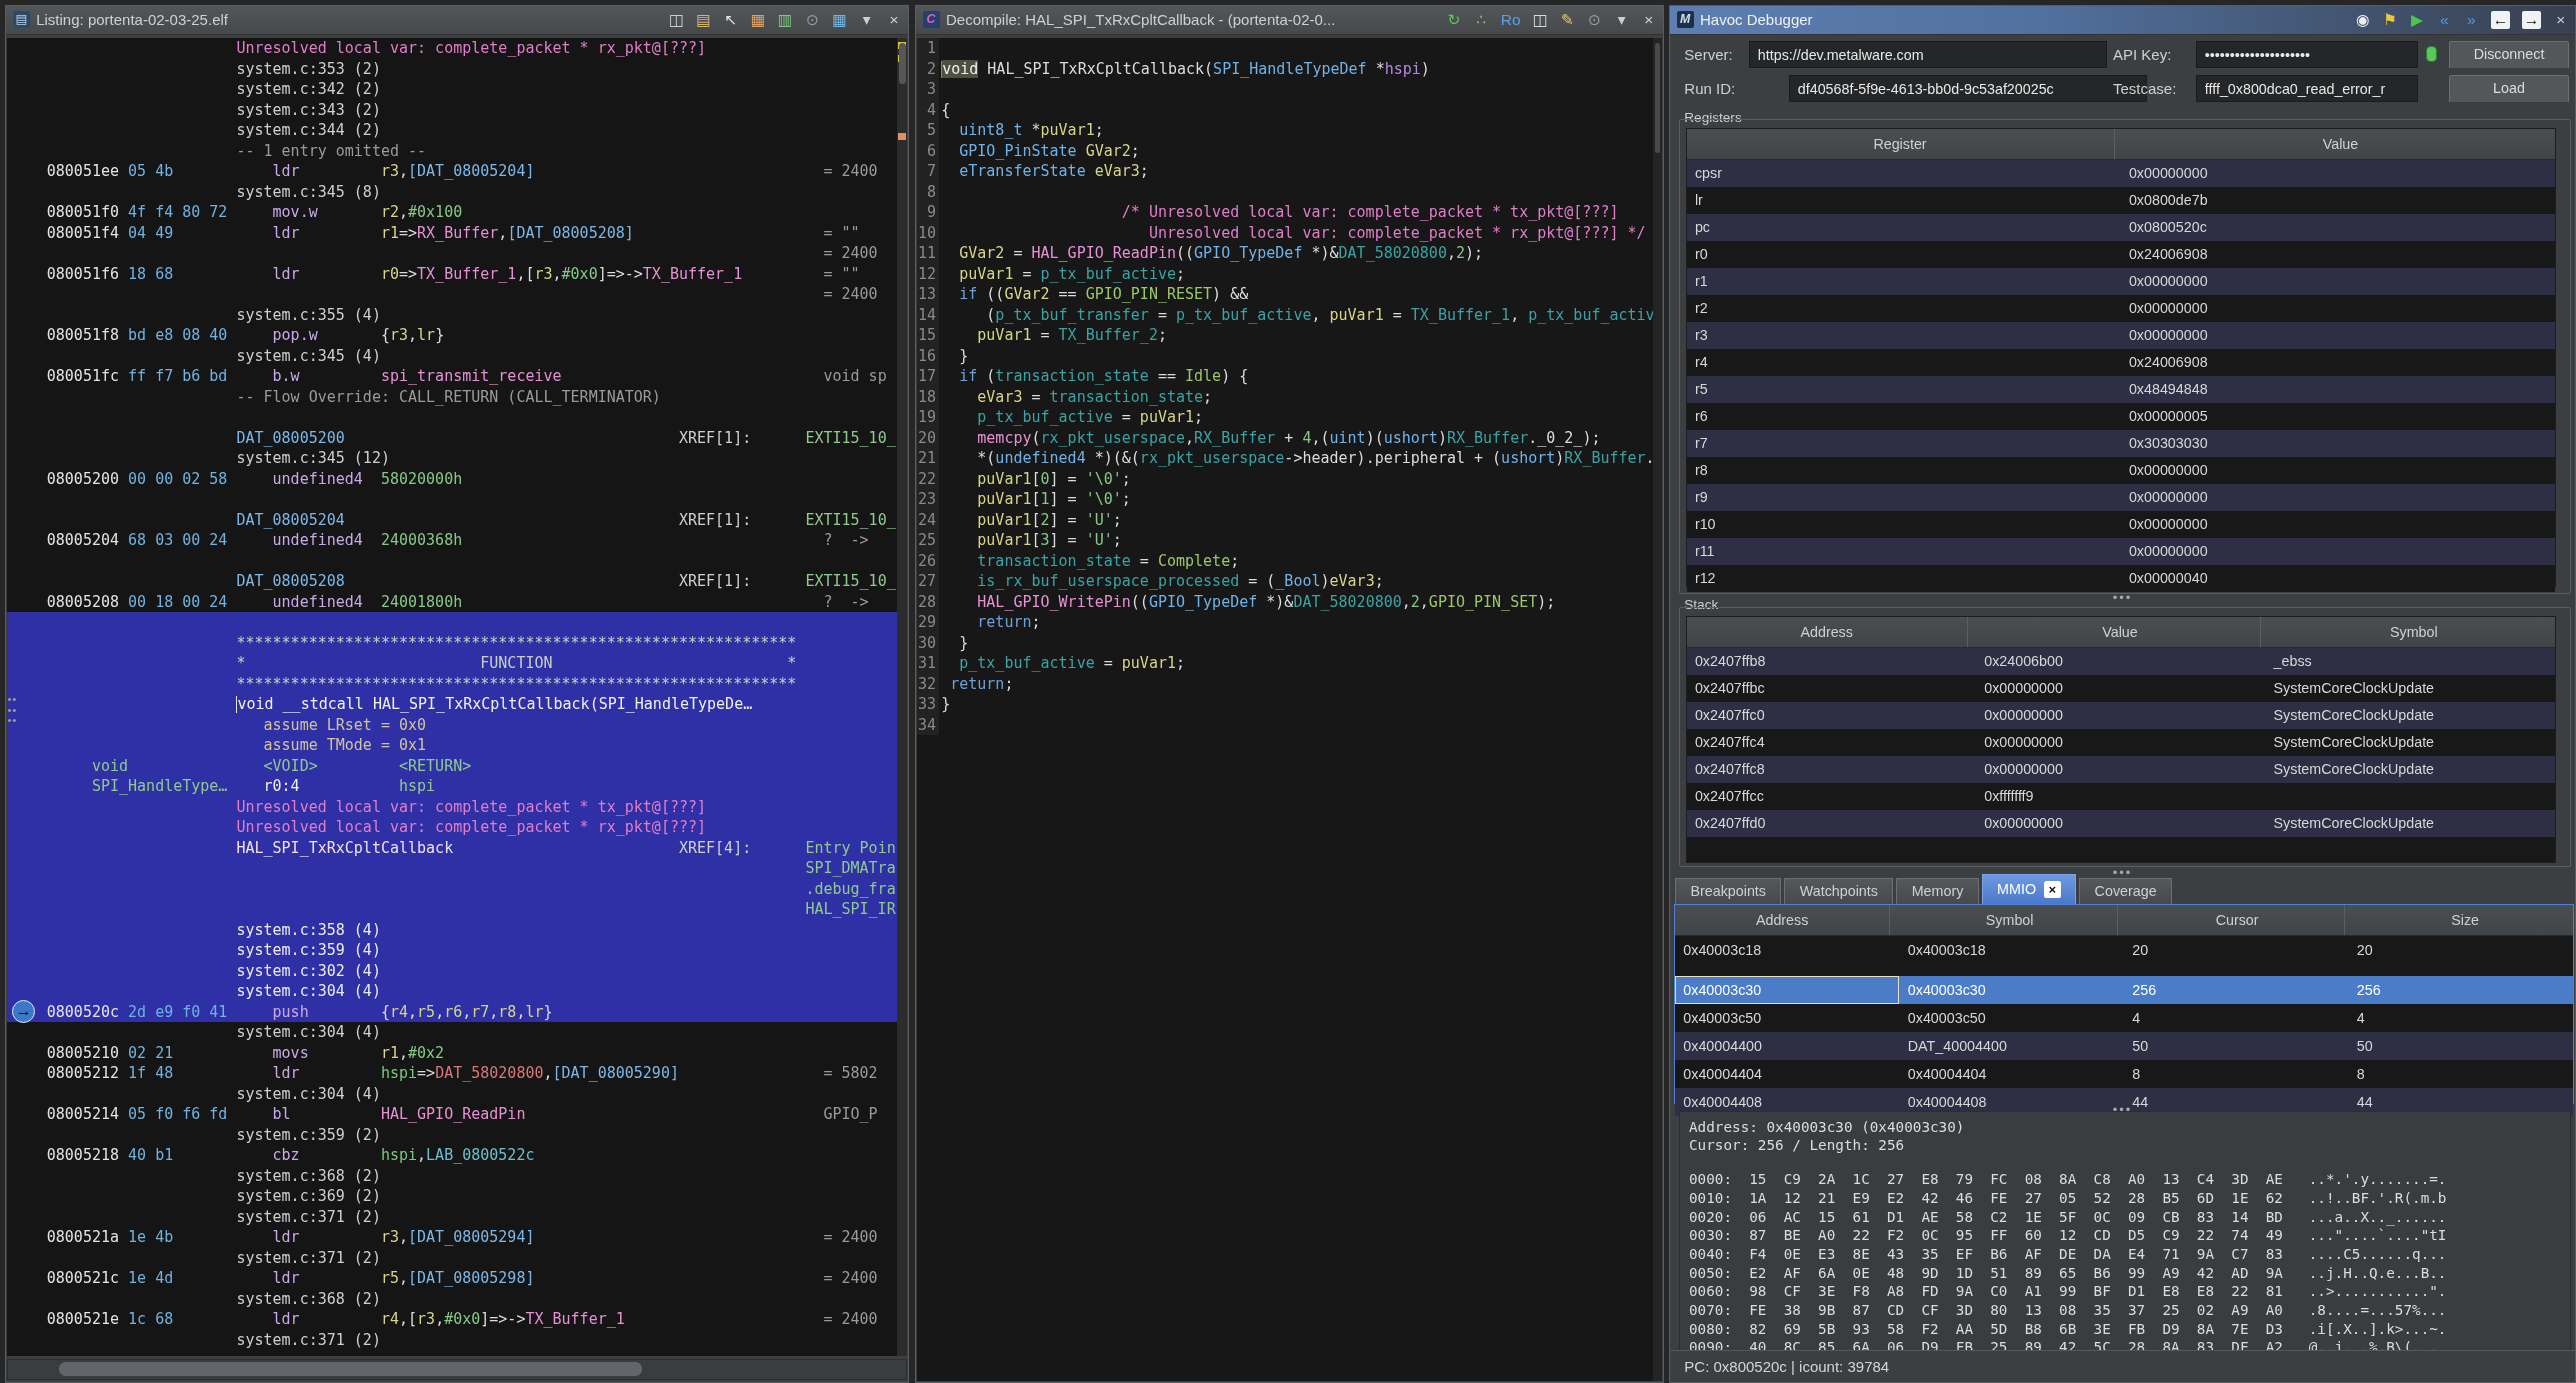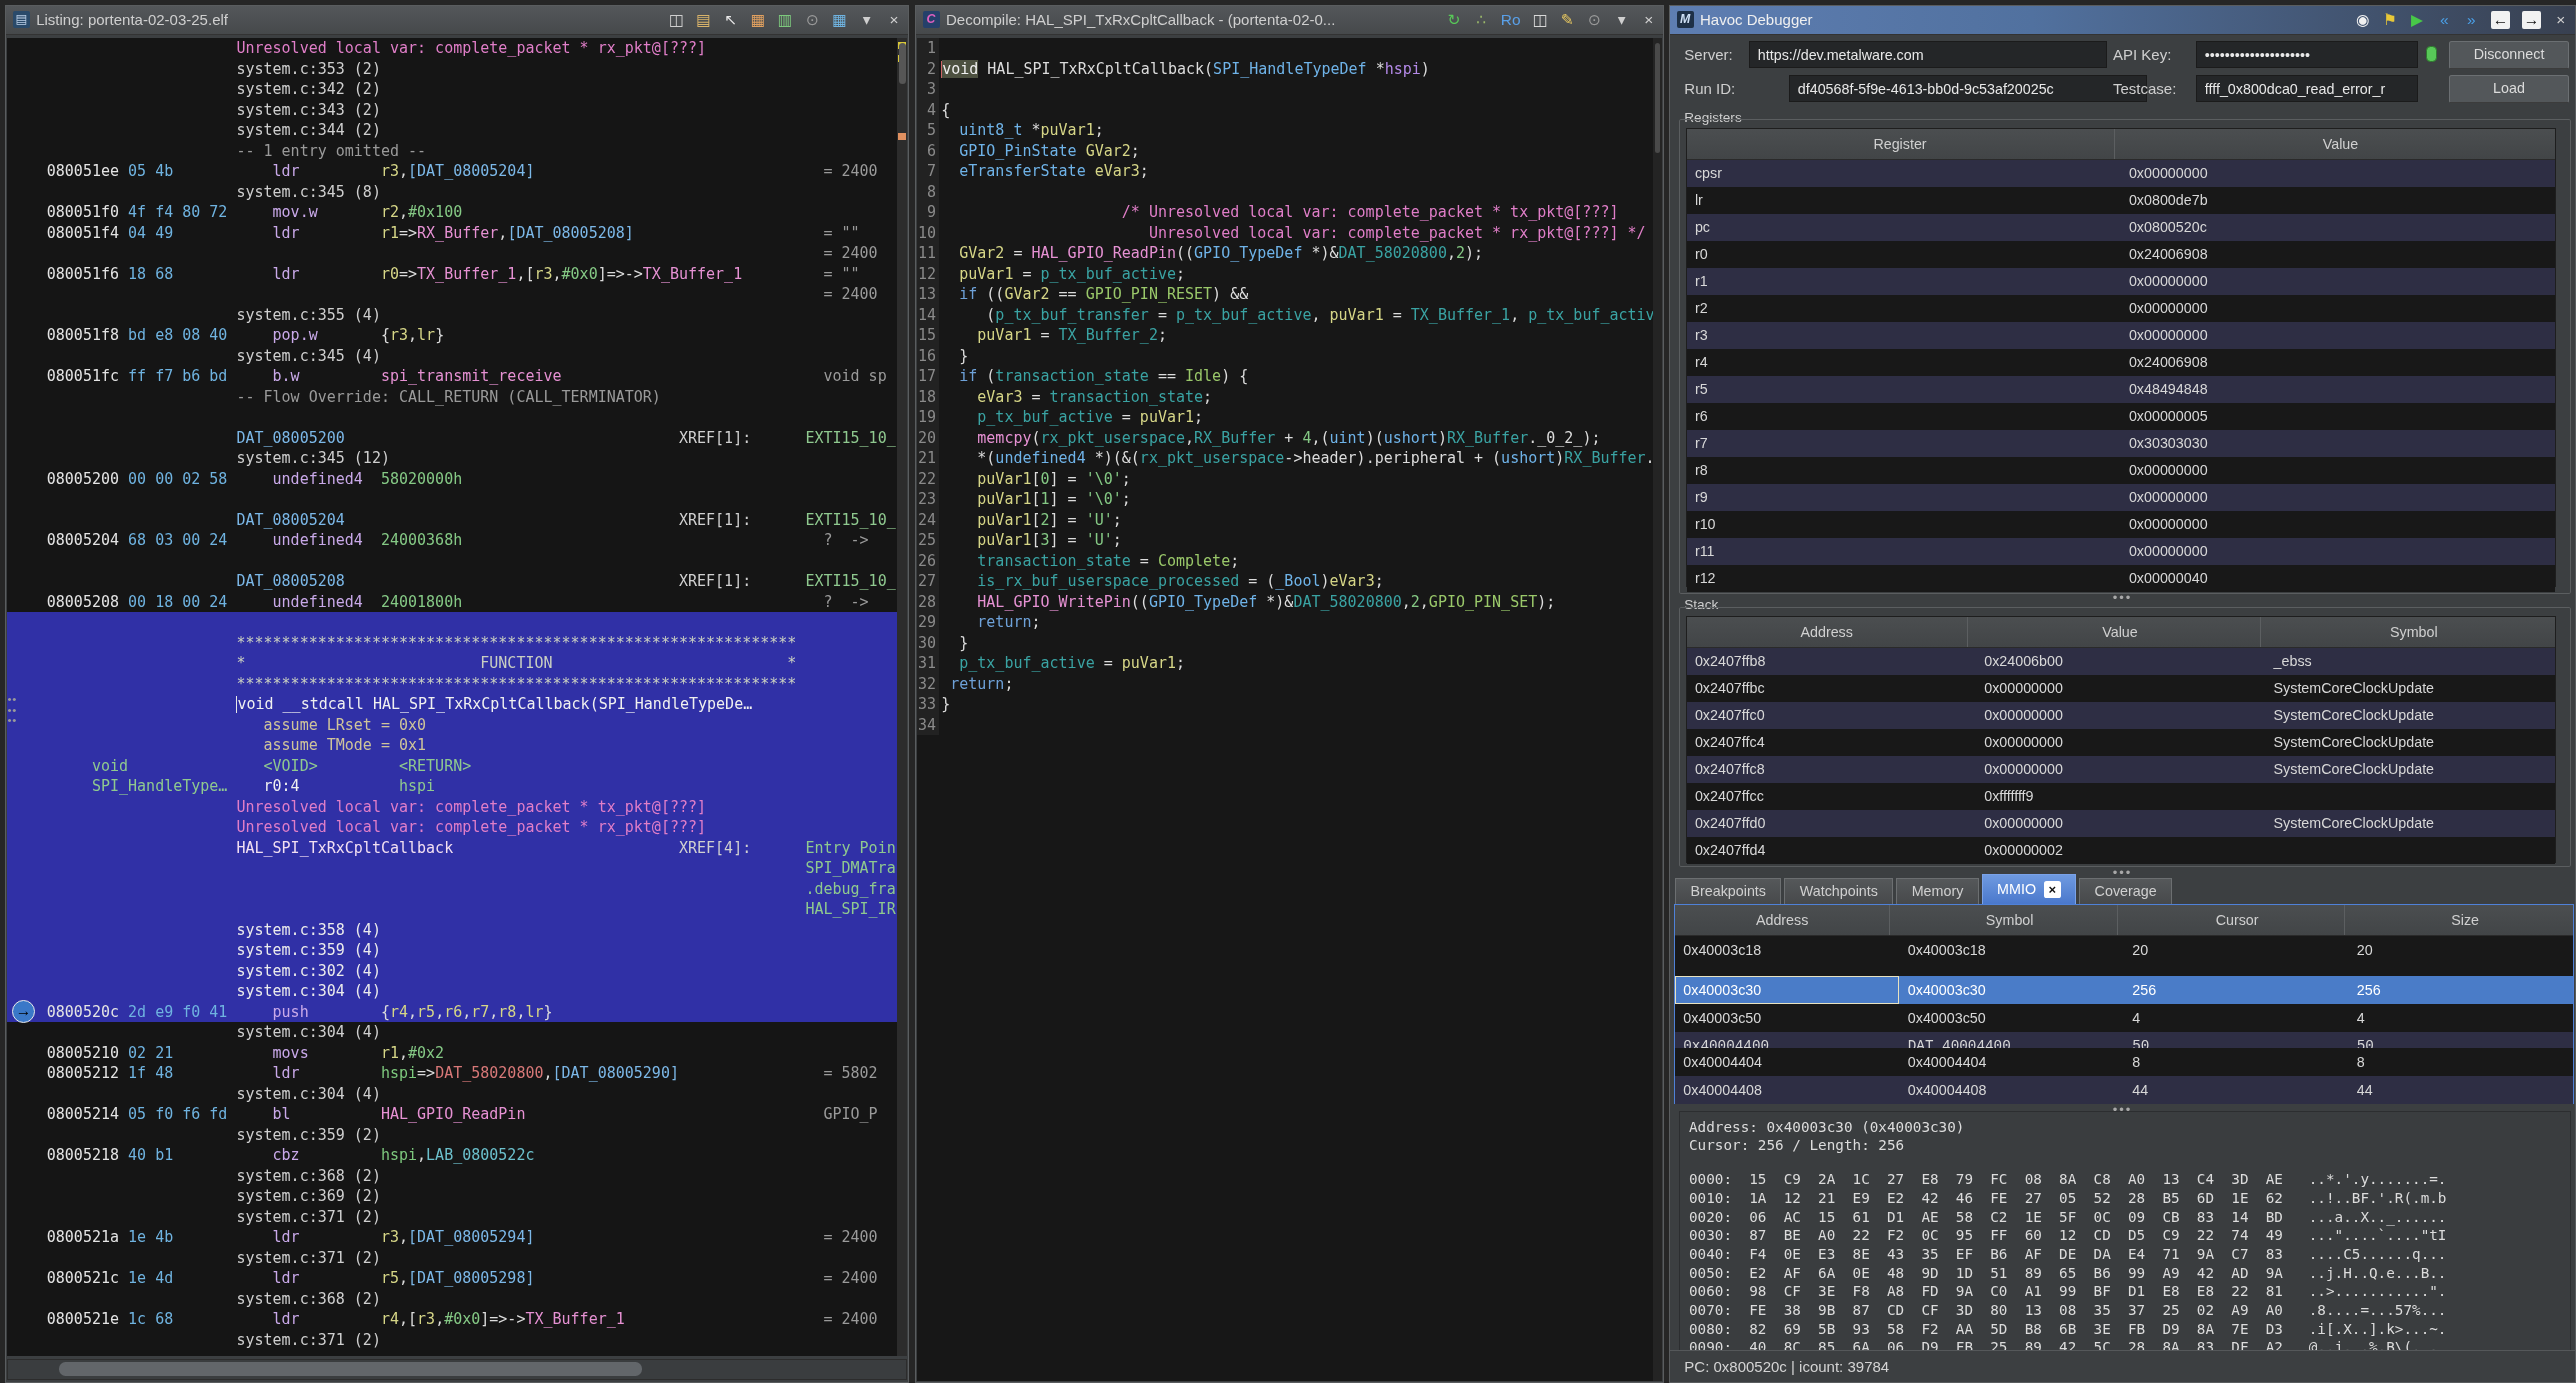--- a/index.html
+++ b/index.html
@@ -382,25 +382,20 @@
         <div class="tbl-row g3" style="height: 27px; line-height: 27px; background: rgb(24, 24, 24);">
           <div>0x2407ffcc</div>
           <div>0xfffffff9</div>
           <div></div>
         </div>
         <div class="tbl-row g3" style="height: 27px; line-height: 27px; background: rgb(46, 46, 68);">
           <div>0x2407ffd0</div>
           <div>0x00000000</div>
           <div>SystemCoreClockUpdate</div>
         </div>
-        <div class="tbl-row g3" style="height: 27px; line-height: 27px; background: rgb(24, 24, 24);">
-          <div>0x2407ffd4</div>
-          <div>0x00000002</div>
-          <div></div>
-        </div>
       </div>
   </div>
   <div class="dots" style="top:859px;">•••</div>
 
   <div class="tabbar" style="top:869px;left:5.2px;" id="tabbar">
       <div class="tab">
         <span>Breakpoints</span>
       </div>
       <div class="tab">
         <span>Watchpoints</span>
@@ -435,21 +430,21 @@
           <div>0x40003c30</div>
           <div>256</div>
           <div>256</div>
         </div>
         <div class="tbl-row g4" style="height: 28px; line-height: 28px; background: rgb(24, 24, 24);">
           <div>0x40003c50</div>
           <div>0x40003c50</div>
           <div>4</div>
           <div>4</div>
         </div>
-        <div class="tbl-row g4" style="height: 16px; line-height: 28px; background: rgb(46, 46, 68); font-family: Liberation Mono, monospace;">
+        <div class="tbl-row g4" style="height: 28px; line-height: 28px; background: rgb(46, 46, 68);">
           <div>0x40004400</div>
           <div>DAT_40004400</div>
           <div>50</div>
           <div>50</div>
         </div>
         <div class="tbl-row g4" style="height: 28px; line-height: 28px; background: rgb(24, 24, 24);">
           <div>0x40004404</div>
           <div>0x40004404</div>
           <div>8</div>
           <div>8</div>

